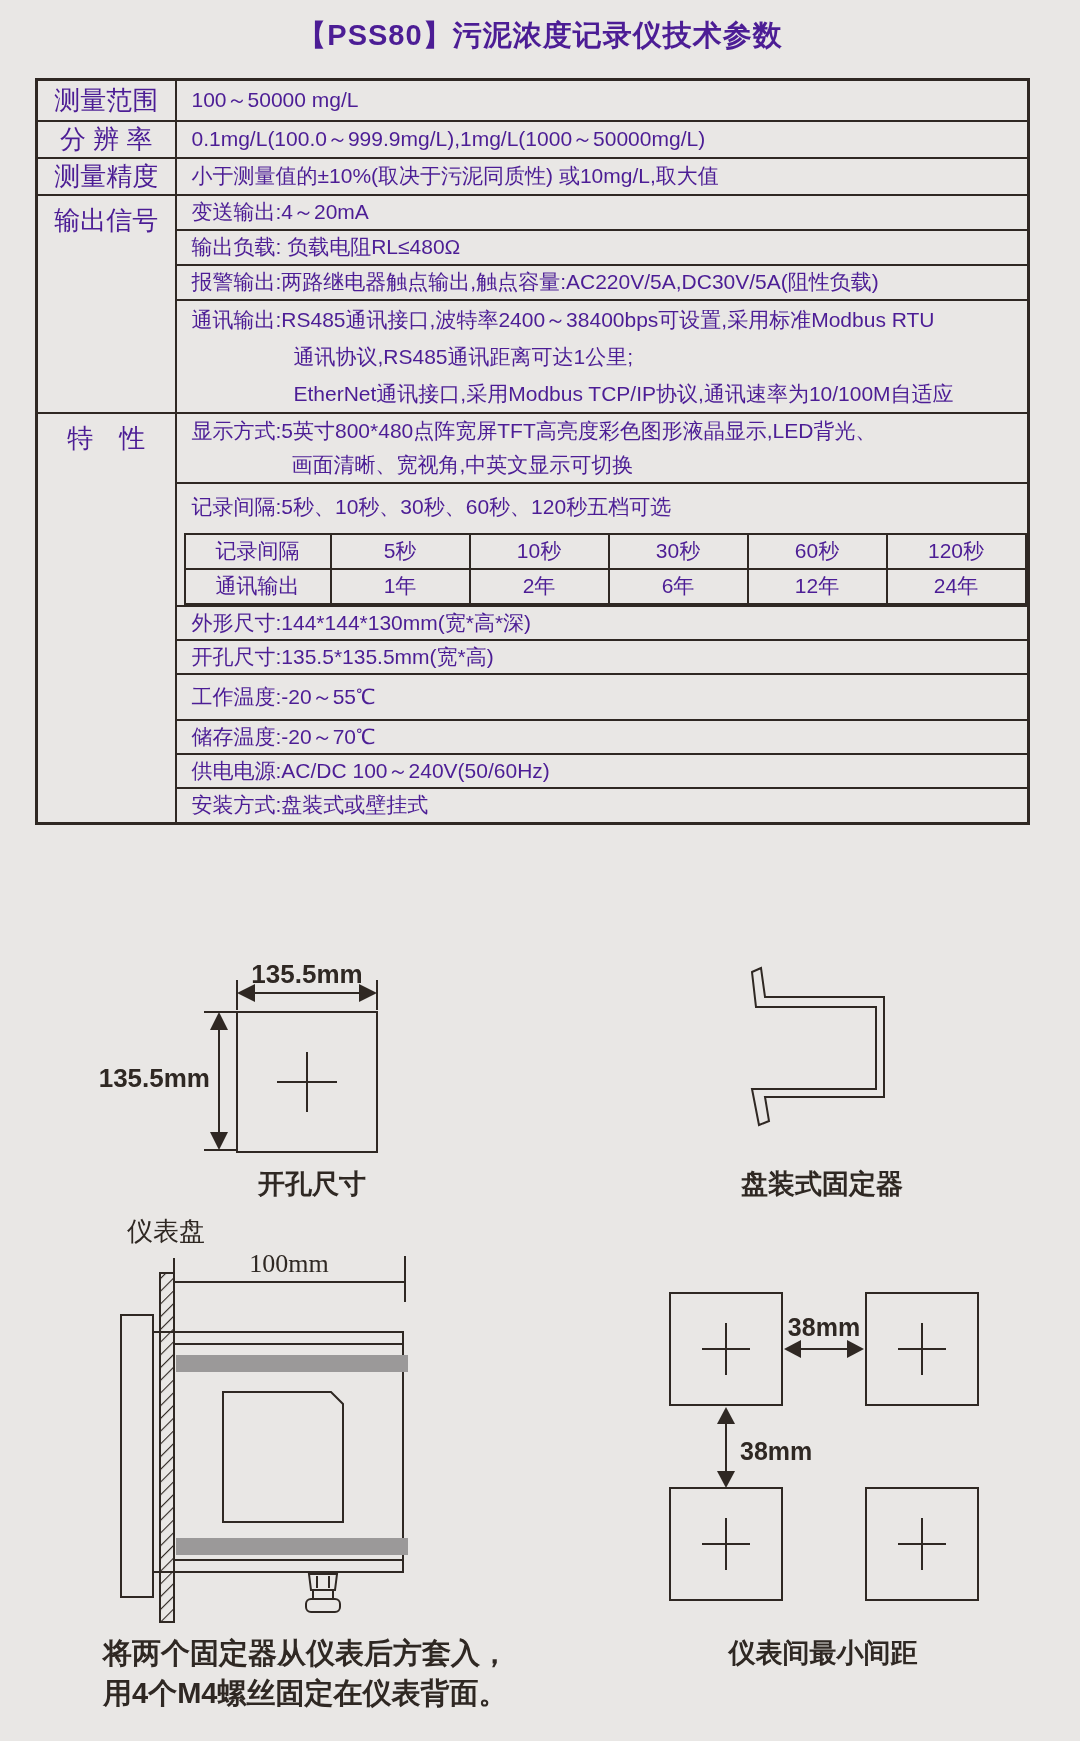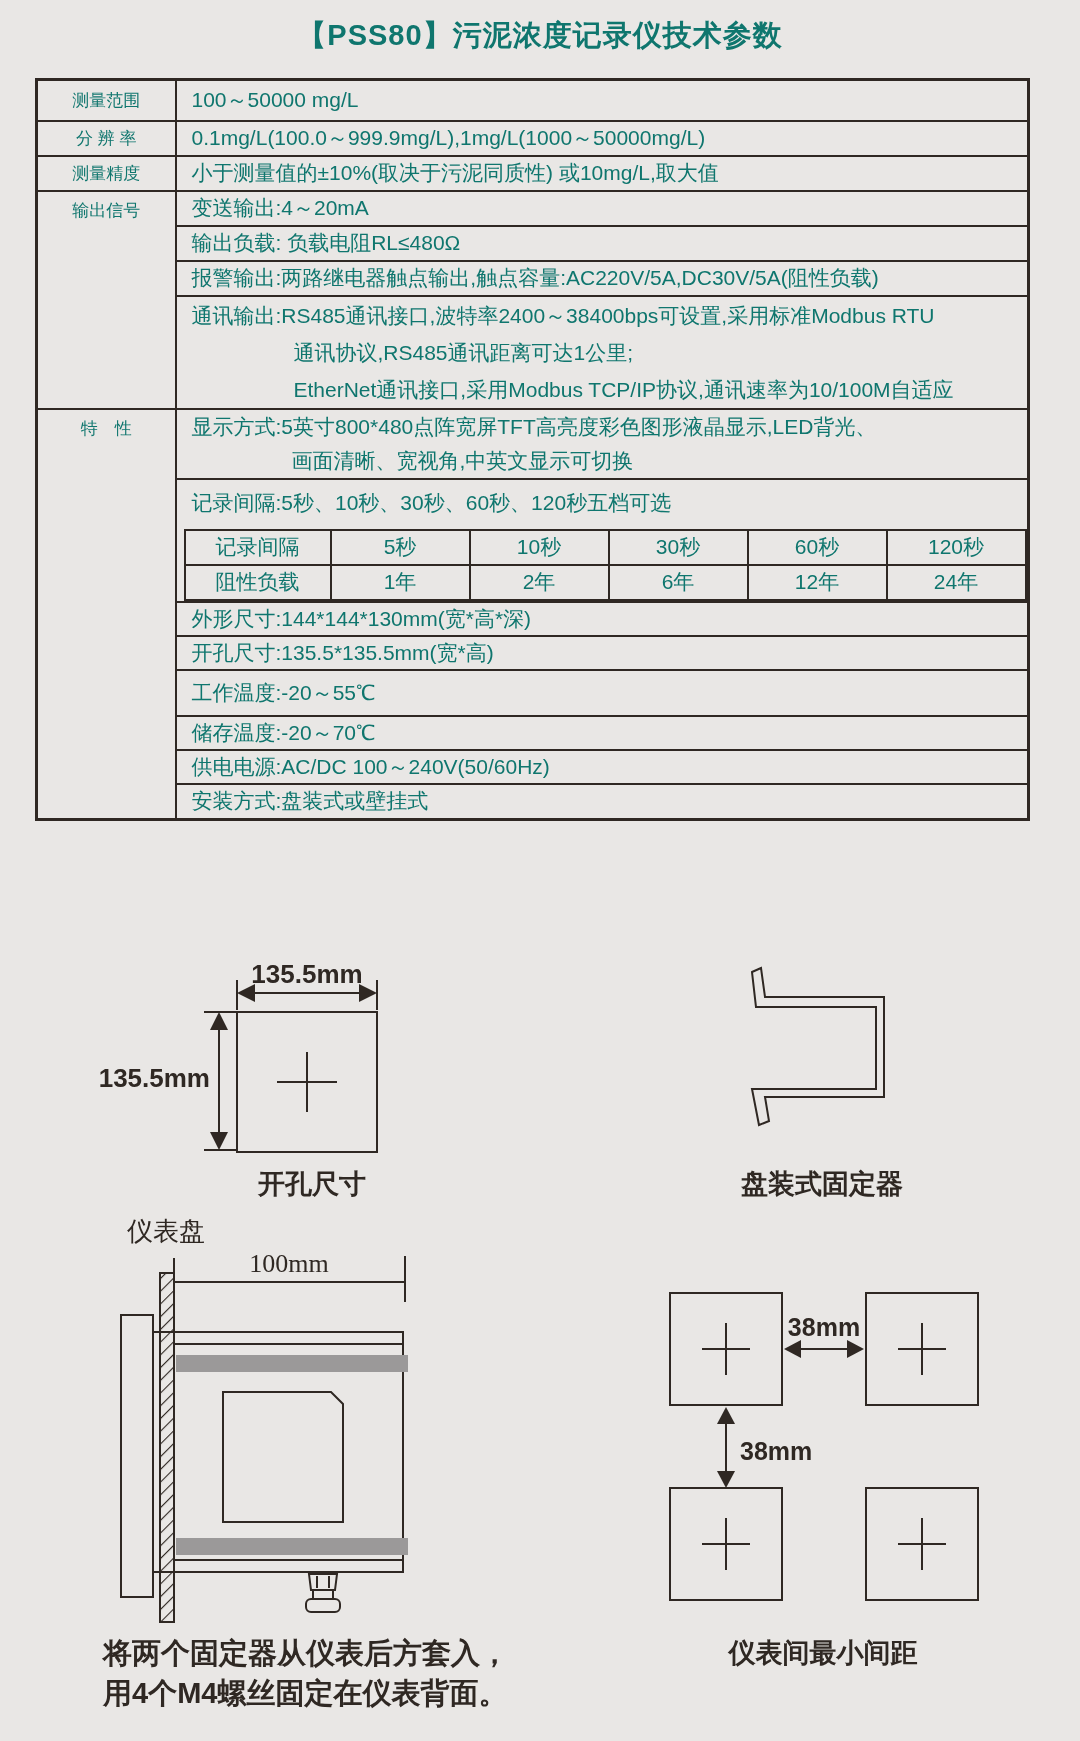--- a/index.html
+++ b/index.html
@@ -1,24 +1,24 @@
 <!DOCTYPE html>
 <html><head>
 <meta charset="utf-8">
 <style>
   html,body{margin:0;padding:0;background:#d8d6d4;}
   .page{position:relative;width:1080px;height:1741px;background:#e9e7e5;
-        font-family:"Liberation Sans",sans-serif;color:#0f766e;overflow:hidden;margin:0 auto;}
+        font-family:"Liberation Sans",sans-serif;color:#4c1d95;overflow:hidden;margin:0 auto;}
   .title{position:absolute;top:16px;left:0;width:100%;text-align:center;
          font-size:29px;font-weight:700;letter-spacing:1px;}
   table.spec{position:absolute;left:35px;top:78px;width:995px;border-collapse:collapse;
              table-layout:fixed;border:3px solid #2f2823;}
   table.spec td{border:2px solid #2f2823;font-size:21px;padding:0 6px 0 15px;
                 vertical-align:middle;overflow:hidden;white-space:nowrap;}
-  table.spec td.lab{text-align:center;padding:0;font-size:17px;white-space:nowrap;}
+  table.spec td.lab{text-align:center;padding:0;font-size:26px;white-space:nowrap;}
   table.spec td.lab.top{vertical-align:top;padding-top:7px;font-family:Liberation Mono, monospace;}
   .mline{white-space:normal;line-height:37px;padding-top:2px;}
   .mline .ind{padding-left:102px;}
   .dline{white-space:normal;line-height:34px;padding-top:2px;}
   .dline .ind{padding-left:100px;}
   td.recblock{vertical-align:top;}
   .rectitle{line-height:36px;padding-top:5px;}
   table.inner{border-collapse:collapse;margin:8px 0 0 -8px;table-layout:fixed;width:841px;}
   table.inner td{border:2px solid #2f2823;height:33px;text-align:center;
                  font-size:21px;padding:0;white-space:nowrap;}
@@ -96,21 +96,21 @@
           <tbody>
                 <tr>
             <td>记录间隔</td>
             <td>5秒</td>
             <td>10秒</td>
             <td>30秒</td>
             <td>60秒</td>
             <td>120秒</td>
           </tr>
           <tr>
-            <td>阻性负载</td>
+            <td>通讯输出</td>
             <td>1年</td>
             <td>2年</td>
             <td>6年</td>
             <td>12年</td>
             <td>24年</td>
           </tr>
         </tbody>
             </table>
       </td>
     </tr>

